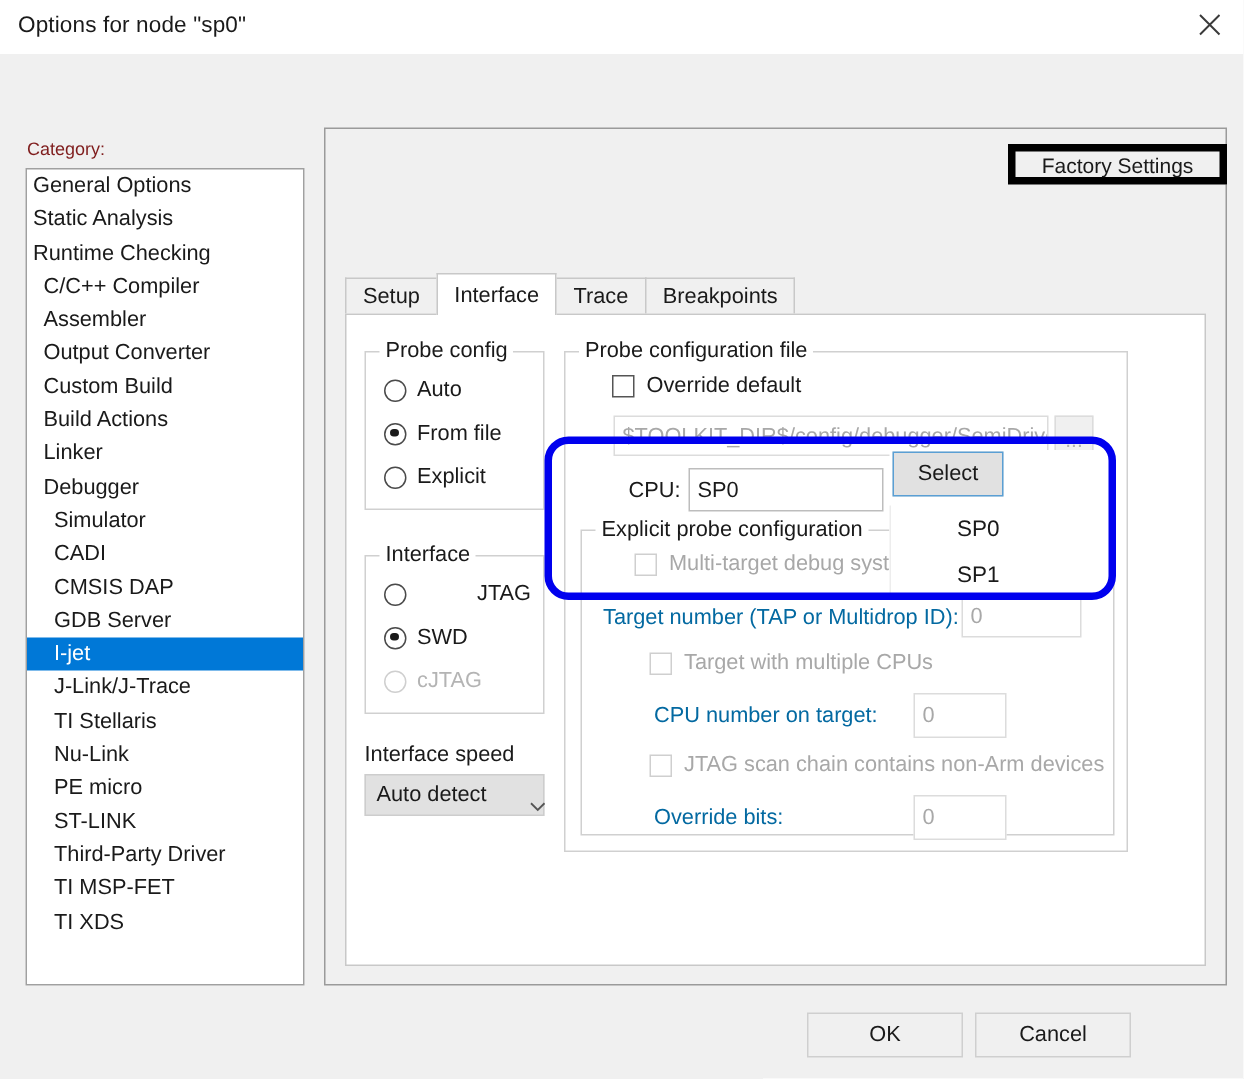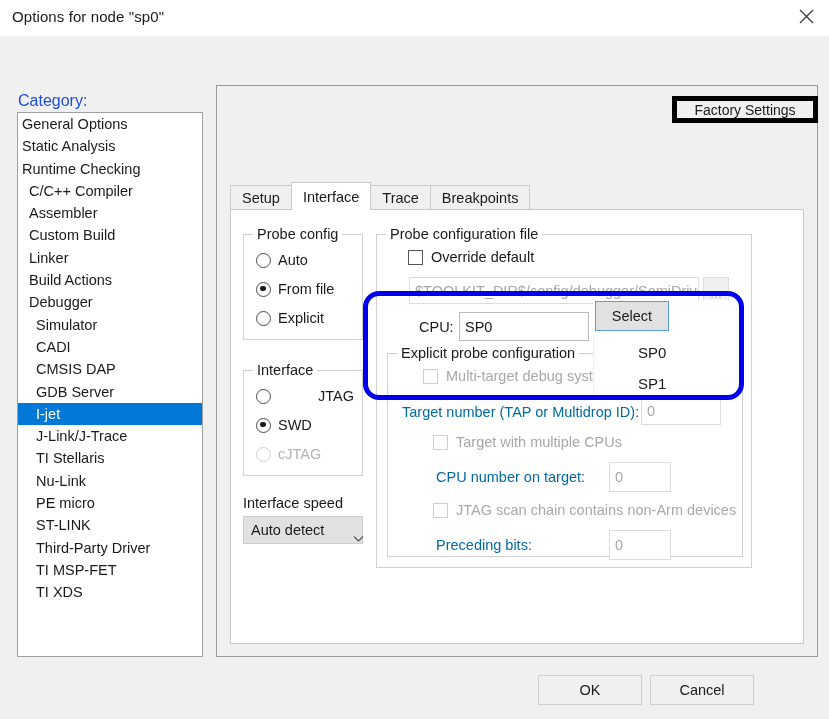--- a/index.html
+++ b/index.html
@@ -31,21 +31,21 @@
     position: absolute; right: 0; top: 0;
     width: 46px; height: 32px;
     display: flex; align-items: center; justify-content: center;
     cursor: default;
   }
   .close-btn svg { display:block; }
 
   
   .cat-label {
     position: absolute; left: 18px; top: 92px;
-    font-size: 16px; color: #1d4ed8;
+    font-size: 12px; color: #7f1d1d;
   }
   .cat-list {
     position: absolute; left: 17px; top: 112px;
     width: 186px; height: 545px;
     background: #ffffff;
     border: 1px solid #a0a0a0;
     overflow: hidden;
     box-sizing: border-box;
   }
   .cat-item {
@@ -315,23 +315,24 @@
     </div>
   </div>
 
   <div class="cat-label">Category:</div>
   <div class="cat-list" id="catlist">
       <div class="cat-item">General Options</div>
       <div class="cat-item">Static Analysis</div>
       <div class="cat-item">Runtime Checking</div>
       <div class="cat-item indent">C/C++ Compiler</div>
       <div class="cat-item indent">Assembler</div>
+      <div class="cat-item indent">Output Converter</div>
       <div class="cat-item indent">Custom Build</div>
+      <div class="cat-item indent">Build Actions</div>
       <div class="cat-item indent">Linker</div>
-      <div class="cat-item indent">Build Actions</div>
       <div class="cat-item indent">Debugger</div>
       <div class="cat-item indent2">Simulator</div>
       <div class="cat-item indent2">CADI</div>
       <div class="cat-item indent2">CMSIS DAP</div>
       <div class="cat-item indent2">GDB Server</div>
       <div class="cat-item indent2 selected">I-jet</div>
       <div class="cat-item indent2">J-Link/J-Trace</div>
       <div class="cat-item indent2">TI Stellaris</div>
       <div class="cat-item indent2">Nu-Link</div>
       <div class="cat-item indent2">PE micro</div>
@@ -435,21 +436,21 @@
           <div class="static dim" style="left:48px; top:115px;">CPU number on target:</div>
           <div class="textinput dim" style="left:221px; top:108px; width:62px; height:30px;">
             <span>0</span>
           </div>
 
           <div class="check-row disabled" style="left:24px; top:148px;">
             <span class="checkbox"></span>
             <span>JTAG scan chain contains non-Arm devices</span>
           </div>
 
-          <div class="static dim" style="left:48px; top:183px;">Preceding bits:</div>
+          <div class="static dim" style="left:48px; top:183px;">Override bits:</div>
           <div class="textinput dim" style="left:221px; top:176px; width:62px; height:30px;">
             <span>0</span>
           </div>
         </div>
       </div>
     </div>
   </div>
 
   <div class="popup-panel"></div>
   <div class="popup-list" id="popuplist">

